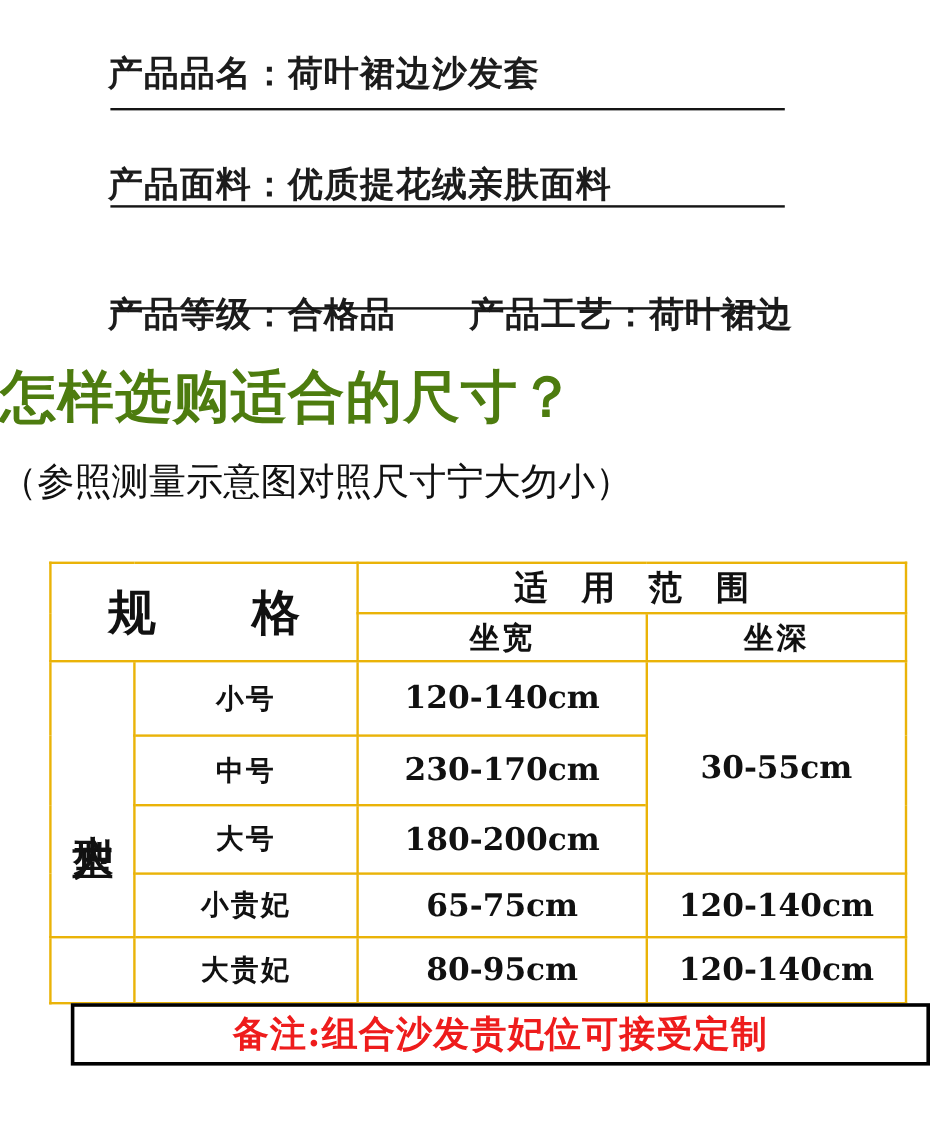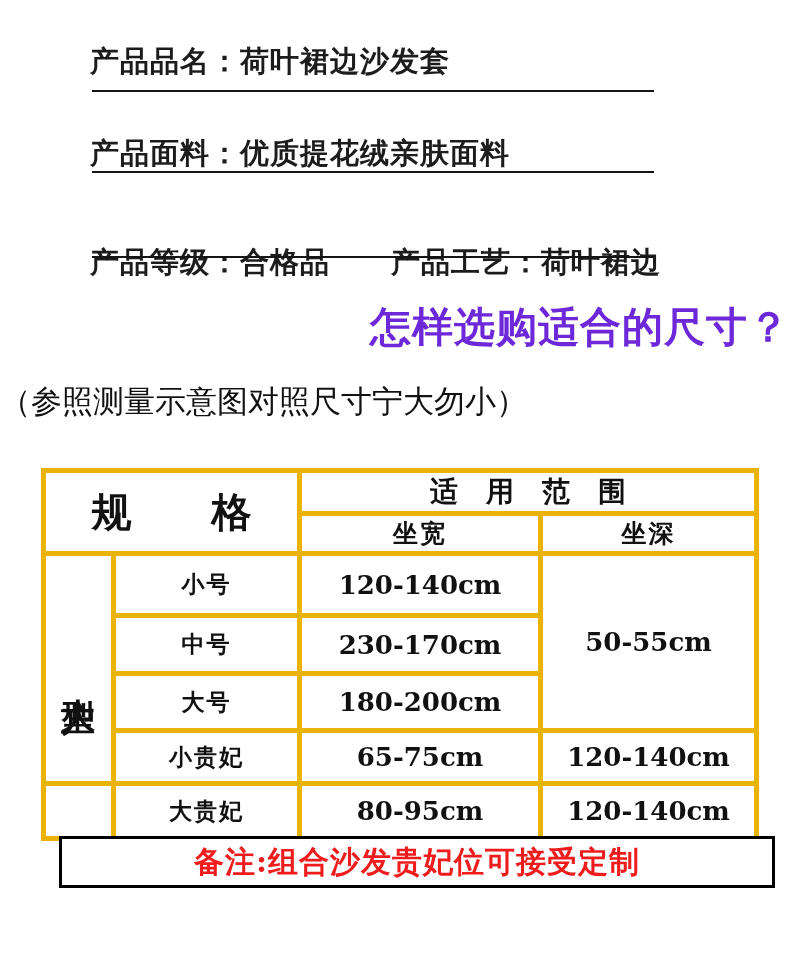--- a/index.html
+++ b/index.html
@@ -37,25 +37,25 @@
     height: 2px;
     background: #151515;
   }
 
   
   .headline-title {
     position: absolute;
     top: 300px;
     left: 0;
     width: 100%;
-    text-align: right;
-    font-family: "DejaVu Serif", "Liberation Serif", serif;
-    font-size: 41px;
-    font-weight: 700;
-    color: #6d28d9;
+    text-align: left;
+    font-family: "DejaVu Serif", "Liberation Serif", serif;
+    font-size: 47px;
+    font-weight: 700;
+    color: #4d7c0f;
     letter-spacing: 1px;
   }
   .headline-subtitle {
     position: absolute;
     top: 381px;
     left: 0;
     width: 100%;
     font-family: "DejaVu Serif", "Liberation Serif", serif;
     font-size: 31px;
     font-weight: 400;
@@ -65,21 +65,21 @@
   
   table.spec {
     position: absolute;
     left: 41px;
     top: 468px;
     border-collapse: collapse;
     table-layout: fixed;
     width: 713px;
   }
   table.spec td {
-    border: 5px solid #eab308;
+    border: 2px solid #eab308;
     text-align: center;
     vertical-align: middle;
     padding: 0;
     font-family: "DejaVu Serif", "Liberation Serif", serif;
     font-weight: 700;
     color: #111111;
     overflow: hidden;
   }
   .cell-spec-header   { font-size: 40px; }
   .cell-range-header  { font-size: 28px; }
@@ -160,21 +160,21 @@
         <td class="cell-sub-header">坐宽</td>
         <td class="cell-sub-header">坐深</td>
       </tr>
 
       <tr style="height:62px">
         <td rowspan="4">
           <span class="vertical-label">大户型</span>
         </td>
         <td class="cell-size">小号</td>
         <td class="cell-num">120-140cm</td>
-        <td class="cell-num" rowspan="3">50-55cm</td>
+        <td class="cell-num" rowspan="3">30-55cm</td>
       </tr>
       <tr style="height:58px">
         <td class="cell-size">中号</td>
         <td class="cell-num">230-170cm</td>
       </tr>
       <tr style="height:57px">
         <td class="cell-size">大号</td>
         <td class="cell-num">180-200cm</td>
       </tr>
       <tr style="height:53px">

